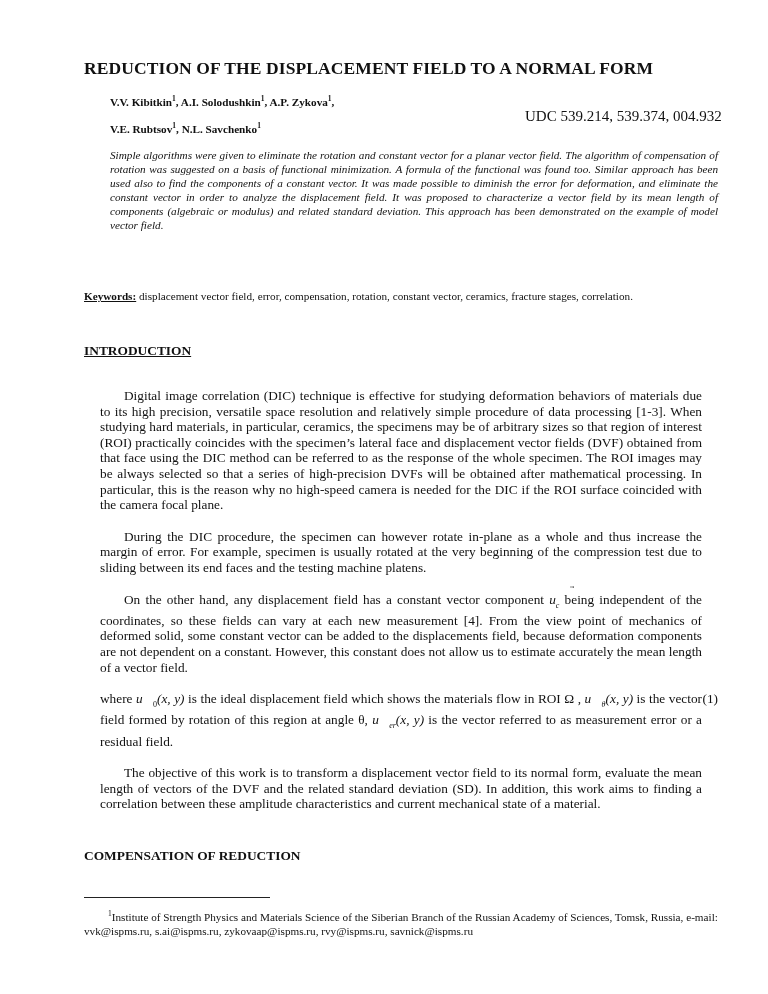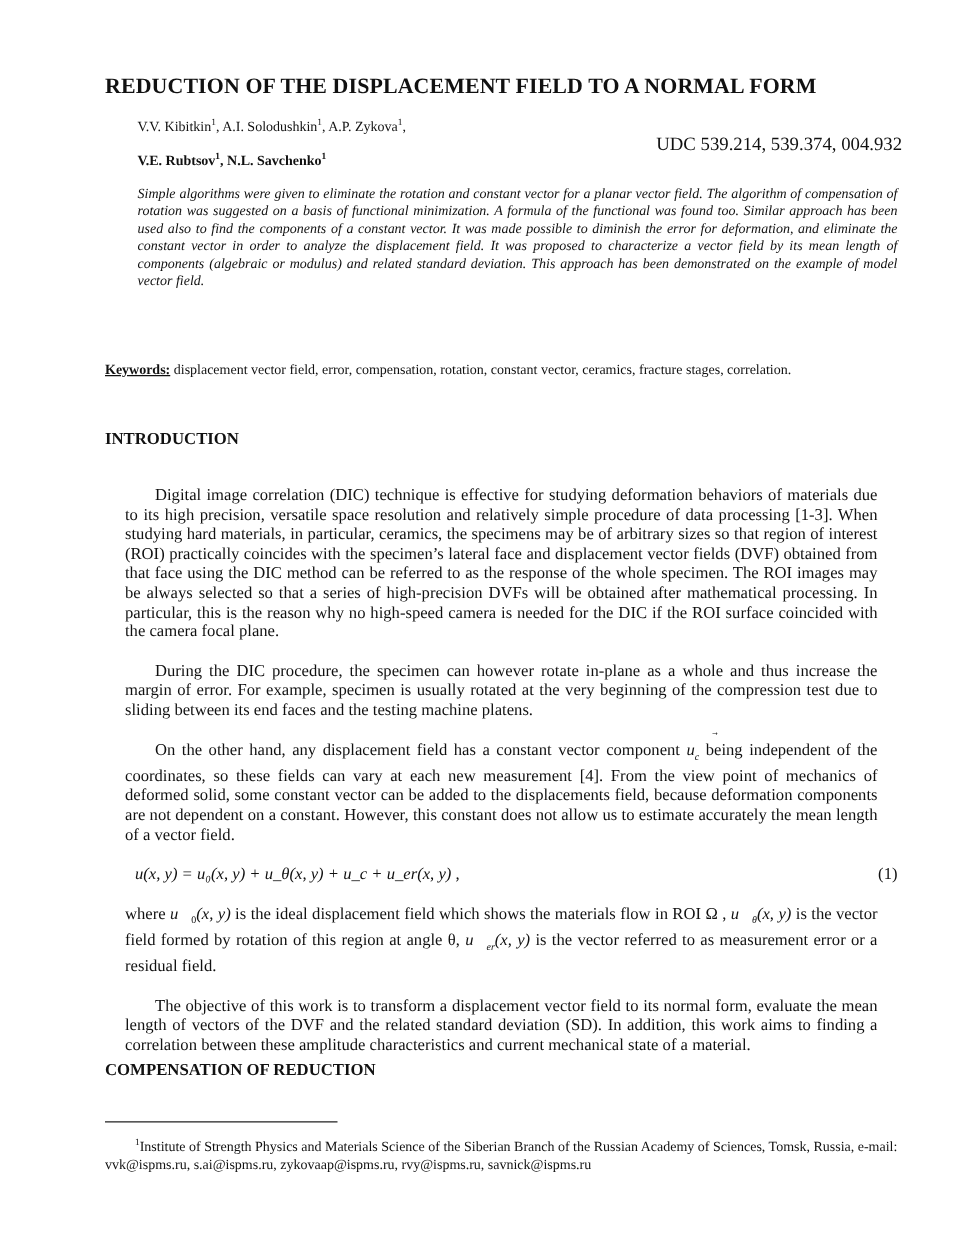--- a/index.html
+++ b/index.html
@@ -6,21 +6,21 @@
   body {
     width: 768px; height: 994px; position: relative; overflow: hidden;
     font-family: "Liberation Serif", serif; color: #111;
   }
   .title {
     position: absolute; left: 84px; top: 58px;
     font-size: 17.5px; font-weight: bold; letter-spacing: 0.1px; white-space: nowrap; text-align: center;
   }
   .authors1 {
     position: absolute; left: 110px; top: 96px;
-    font-size: 11.2px; font-weight: normal; white-space: nowrap;
+    font-size: 11.2px; font-weight: bold; white-space: nowrap;
   }
   .authors2 {
     position: absolute; left: 110px; top: 123px;
     font-size: 11.2px; font-weight: bold; white-space: nowrap;
   }
   .udc {
     position: absolute; left: 525px; top: 108px;
     font-size: 15px; white-space: nowrap;
   }
   sup.fn { font-size: 7.5px; vertical-align: super; line-height: 0; }
@@ -76,28 +76,27 @@
   <span><span>V.E. Rubtsov</span><sup class="fn">1</sup><span>, </span></span>
   <span><span>N.L. Savchenko</span><sup class="fn">1</sup></span>
 </div>
 
 <div class="abstract">Simple algorithms were given to eliminate the rotation and constant vector for a planar vector field. The algorithm of compensation of rotation was suggested on a basis of functional minimization. A formula of the functional was found too. Similar approach has been used also to find the components of a constant vector. It was made possible to diminish the error for deformation, and eliminate the constant vector in order to analyze the displacement field. It was proposed to characterize a vector field by its mean length of components (algebraic or modulus) and related standard deviation. This approach has been demonstrated on the example of model vector field.</div>
 
 <div class="keywords">
   <b>Keywords:</b><span> displacement vector field, error, compensation, rotation, constant vector, ceramics, fracture stages, correlation.</span>
 </div>
 
-<div class="h1" style="top:343px;">INTRODUCTION</div>
+<div class="h1" style="top:343px;text-decoration:underline;">INTRODUCTION</div>
 
 <div class="body" style="top:372px;">
   <p>Digital image correlation (DIC) technique is effective for studying deformation behaviors of materials due to its high precision, versatile space resolution and relatively simple procedure of data processing [1-3]. When studying hard materials, in particular, ceramics, the specimens may be of arbitrary sizes so that region of interest (ROI) practically coincides with the specimen’s lateral face and displacement vector fields (DVF) obtained from that face using the DIC method can be referred to as the response of the whole specimen. The ROI images may be always selected so that a series of high-precision DVFs will be obtained after mathematical processing. In particular, this is the reason why no high-speed camera is needed for the DIC if the ROI surface coincided with the camera focal plane.</p>
   <p>During the DIC procedure, the specimen can however rotate in-plane as a whole and thus increase the margin of error. For example, specimen is usually rotated at the very beginning of the compression test due to sliding between its end faces and the testing machine platens.</p>
   <p><span>On the other hand, any displacement field has a constant vector component </span><span class="vec"><span style="position:relative;"><span>u</span><span style="position:absolute;left:1px;top:-9px;font-size:9px;font-style:normal;">⃗</span></span><sub style="font-size:8px;">c</sub></span><span> being independent of the coordinates, so these fields can vary at each new measurement [4]. From the view point of mechanics of deformed solid, some constant vector can be added to the displacements field, because deformation components are not dependent on a constant. However, this constant does not allow us to estimate accurately the mean length of a vector field.</span></p>
   <div class="eq">
-    <span class="math">u(x, y) = u₀(x, y) + u_θ(x, y) + u_c + u_er(x, y) ,</span>
     <span class="num">(1)</span>
   </div>
   <p class="noind"><span>where </span><span class="math">u⃗<sub style="font-size:8px;font-style:normal;">0</sub><span>(x, y)</span></span><span> is the ideal displacement field which shows the materials flow in ROI Ω , </span><span class="math">u⃗<sub style="font-size:8px;">θ</sub><span>(x, y)</span></span><span> is the vector field formed by rotation of this region at angle θ,  </span><span class="math">u⃗<sub style="font-size:8px;">er</sub><span>(x, y)</span></span><span> is the vector referred to as measurement error or a residual field.</span></p>
   <p>The objective of this work is to transform a displacement vector field to its normal form, evaluate the mean length of vectors of the DVF and the related standard deviation (SD). In addition, this work aims to finding a correlation between these amplitude characteristics and current mechanical state of a material.</p>
 </div>
 
 <div class="h1" style="top:848px;">COMPENSATION OF REDUCTION</div>
 
 <div class="footrule"></div>
 

